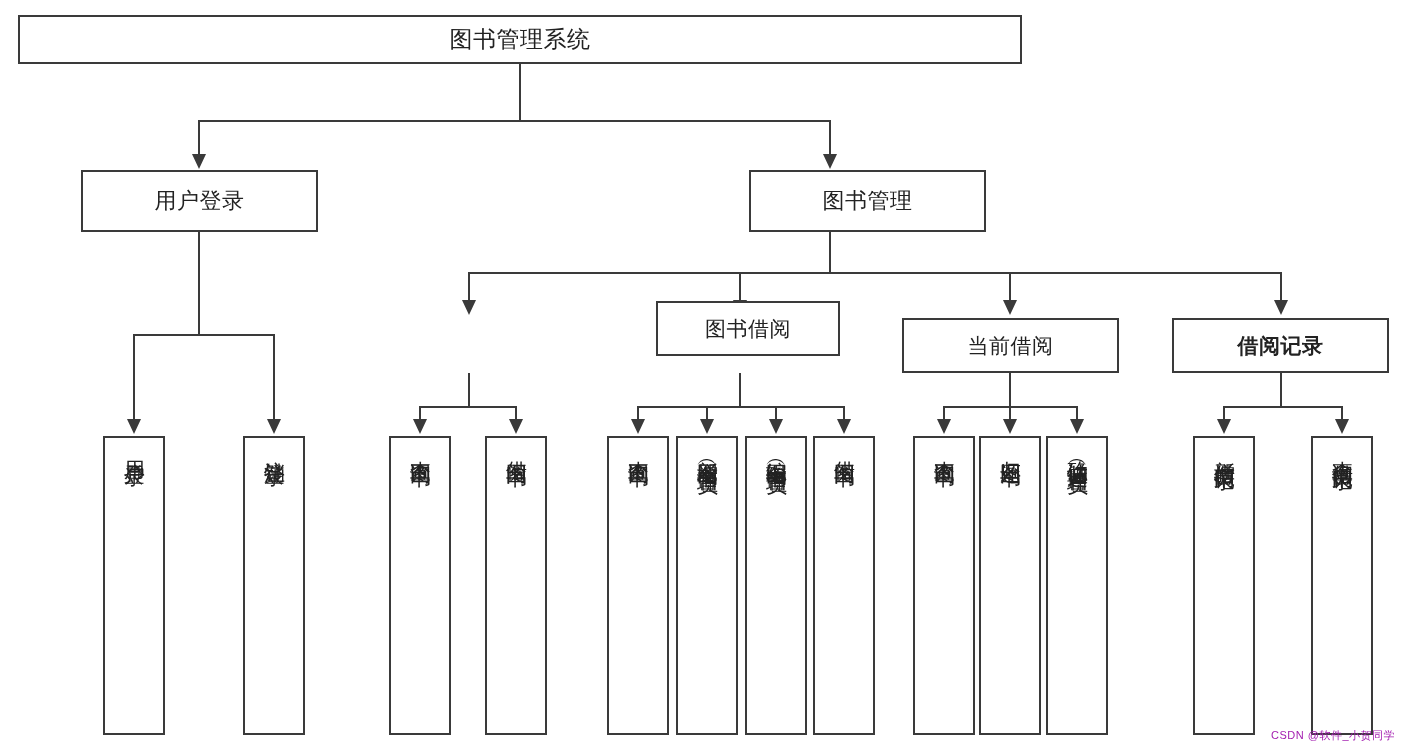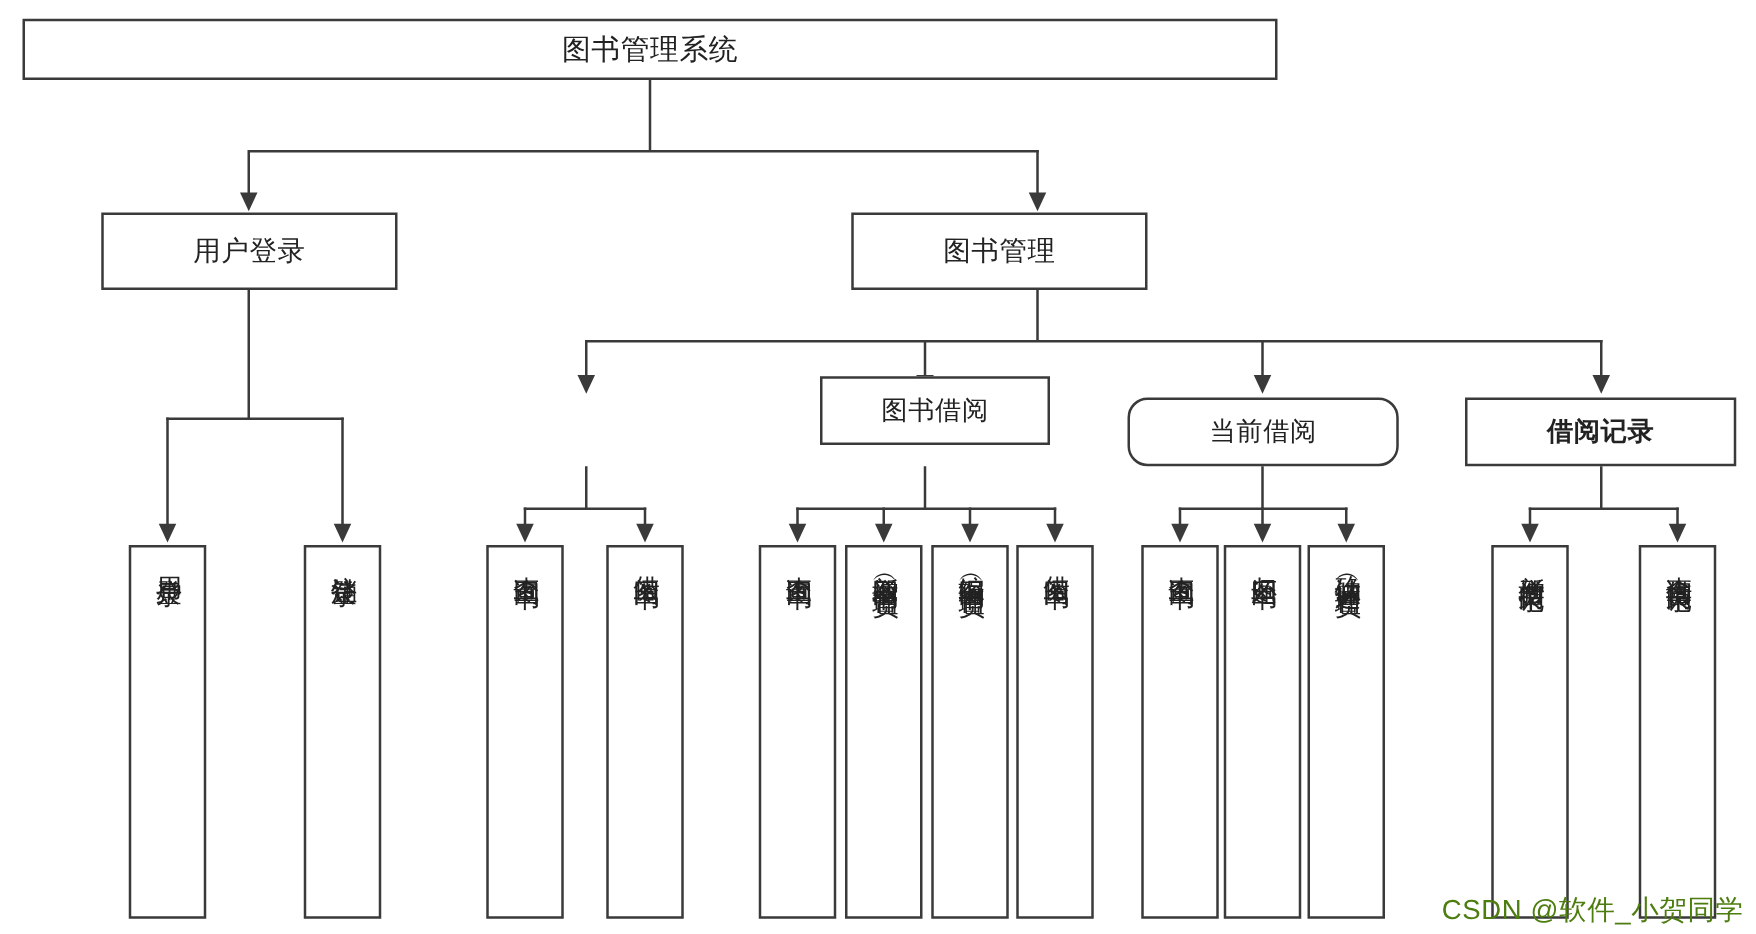--- a/index.html
+++ b/index.html
@@ -64,22 +64,22 @@
     width:0;height:0;
     border-left:7px solid transparent;
     border-right:7px solid transparent;
     border-top:15px solid #3a3a3a;
   }
   
   #watermark{
     position:absolute;
     right:10px;
     bottom:4px;
-    font-size:22px;
-    color:#4d7c0f;
+    font-size:11px;
+    color:#a21caf;
     letter-spacing:0.5px;
     white-space:nowrap;
     pointer-events:none;
   }
 </style>
 </head>
 <body>
 
 <div id="canvas">
 
@@ -91,21 +91,21 @@
   <div class="hline" style="left:199px;top:120px;width:632px;height:2px;"></div>
   <div class="vline" style="left:198px;top:120px;width:2px;height:36px;"></div>
   <div class="arrow" style="left:192px;top:154px;"></div>
   <div class="vline" style="left:829px;top:120px;width:2px;height:36px;"></div>
   <div class="arrow" style="left:823px;top:154px;"></div>
 
   <div class="node lvl1" style="left:81px;top:170px;width:237px;height:62px;">
     <span class="label">用户登录</span>
   </div>
 
-  <div class="node lvl1" style="left:681px;top:170px;width:237px;height:62px;">
+  <div class="node lvl1" style="left:749px;top:170px;width:237px;height:62px;">
     <span class="label">图书管理</span>
   </div>
 
   <div class="vline" style="left:198px;top:232px;width:2px;height:103px;"></div>
   <div class="hline" style="left:133px;top:334px;width:142px;height:2px;"></div>
   <div class="vline" style="left:133px;top:334px;width:2px;height:87px;"></div>
   <div class="arrow" style="left:127px;top:419px;"></div>
   <div class="vline" style="left:273px;top:334px;width:2px;height:87px;"></div>
   <div class="arrow" style="left:267px;top:419px;"></div>
 
@@ -116,21 +116,21 @@
   <div class="vline" style="left:739px;top:272px;width:2px;height:30px;"></div>
   <div class="arrow" style="left:733px;top:300px;"></div>
   <div class="vline" style="left:1009px;top:272px;width:2px;height:30px;"></div>
   <div class="arrow" style="left:1003px;top:300px;"></div>
   <div class="vline" style="left:1280px;top:272px;width:2px;height:30px;"></div>
   <div class="arrow" style="left:1274px;top:300px;"></div>
 
   <div class="node lvl2" style="left:632px;top:301px;width:184px;height:55px;margin-left:24px;">
     <span class="label">图书借阅</span>
   </div>
-  <div class="node lvl2" style="left:902px;top:318px;width:217px;height:55px;border-radius:16px;">
+  <div class="node lvl2" style="left:902px;top:318px;width:217px;height:55px;">
     <span class="label">当前借阅</span>
   </div>
   <div class="node lvl2" style="left:1172px;top:318px;width:217px;height:55px;font-weight:bold;">
     <span class="label">借阅记录</span>
   </div>
 
   <div class="vline" style="left:468px;top:373px;width:2px;height:34px;"></div>
   <div class="hline" style="left:419px;top:406px;width:98px;height:2px;"></div>
   <div class="vline" style="left:419px;top:406px;width:2px;height:15px;"></div>
   <div class="arrow" style="left:413px;top:419px;"></div>

